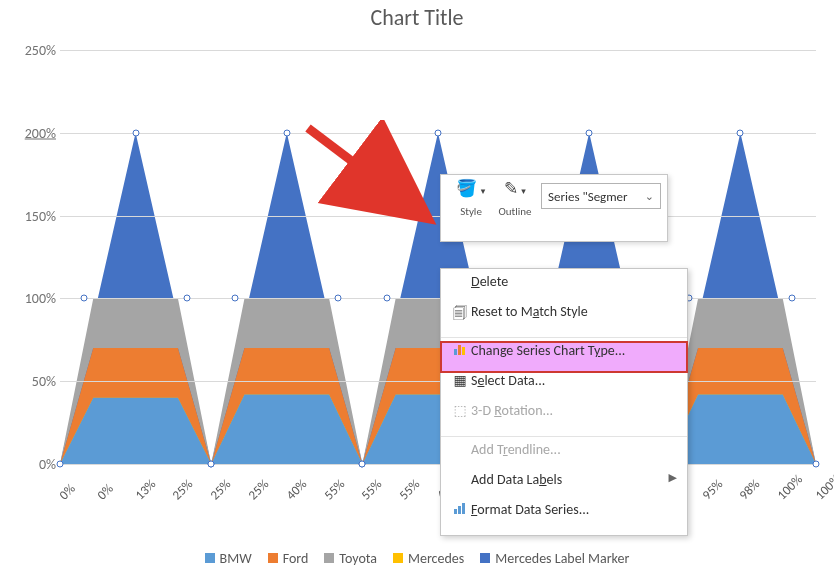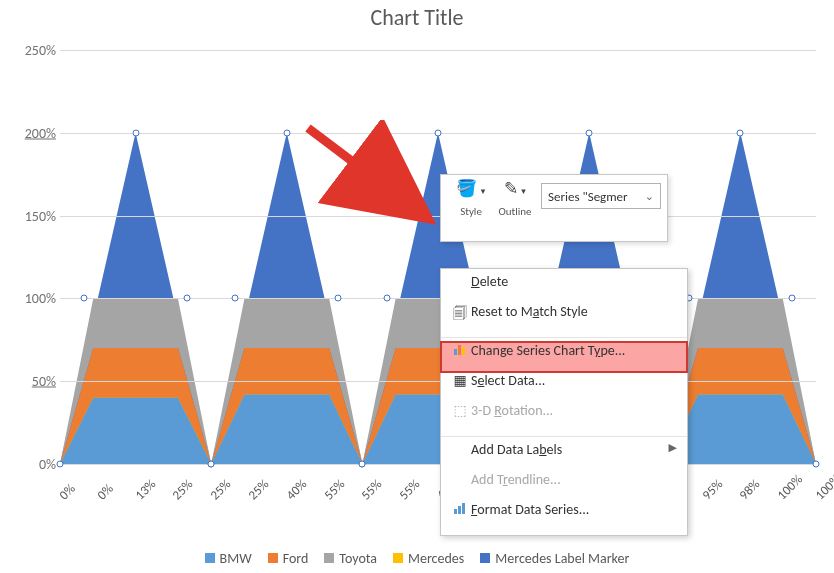--- a/index.html
+++ b/index.html
@@ -176,21 +176,21 @@
   .menu-item .icon-slot {
     width: 22px;
     display: inline-flex;
     justify-content: center;
     font-size: 14px;
   }
   .menu-item .txt { flex: 1; }
   .menu-item .sub { font-size: 11px; color:#666; }
   .menu-item.disabled { color: #a8a8a8; }
   .menu-item.highlight {
-    background: #fca5a5;
+    background: #f0abfc;
     outline: 2px solid #ce3931;
     outline-offset: -1px;
   }
   .underline { text-decoration: underline; }
   
   .arrow {
     position: absolute;
     left: 300px;
     top: 120px;
     width: 150px;
@@ -263,21 +263,21 @@
       <div class="x-label" style="left: 487.4px; top: 24px;">75%</div>
       <div class="x-label" style="left: 525.2px; top: 24px;">85%</div>
       <div class="x-label" style="left: 563px; top: 24px;">95%</div>
       <div class="x-label" style="left: 600.8px; top: 24px;">95%</div>
       <div class="x-label" style="left: 638.6px; top: 24px;">95%</div>
       <div class="x-label" style="left: 676.4px; top: 24px;">98%</div>
       <div class="x-label" style="left: 714.2px; top: 24px;">100%</div>
       <div class="x-label" style="left: 752px; top: 24px;">100%</div>
     </div>
 <div class="y-tick-label" style="top: 428px;">0%</div>
-    <div class="y-tick-label" style="top: 345.2px; text-decoration: underline;">50%</div>
+    <div class="y-tick-label" style="top: 345.2px;">50%</div>
     <div class="y-tick-label" style="top: 262.4px;">100%</div>
     <div class="y-tick-label" style="top: 179.6px;">150%</div>
     <div class="y-tick-label" style="top: 96.8px; text-decoration: underline;">200%</div>
     <div class="y-tick-label" style="top: 14px;">250%</div>
   </div>
 
 <div class="arrow">
   <svg width="150" height="110">
     <defs>
       <marker id="ahead" markerWidth="14" markerHeight="14" refX="10" refY="6" orient="auto">
@@ -327,28 +327,28 @@
     </div>
     <div class="menu-item">
       <span class="icon-slot">▦</span>
       <span class="txt">S<span class="underline">e</span>lect Data...</span>
     </div>
     <div class="menu-item disabled">
       <span class="icon-slot">⬚</span>
       <span class="txt">3-D <span class="underline">R</span>otation...</span>
     </div>
     <div class="menu-sep"></div>
+    <div class="menu-item disabled">
+      <span class="icon-slot"></span>
+      <span class="txt">Add T<span class="underline">r</span>endline...</span>
+    </div>
     <div class="menu-item">
       <span class="icon-slot"></span>
       <span class="txt">Add Data La<span class="underline">b</span>els</span>
       <span class="sub">▶</span>
-    </div>
-    <div class="menu-item disabled">
-      <span class="icon-slot"></span>
-      <span class="txt">Add T<span class="underline">r</span>endline...</span>
     </div>
     <div class="menu-item">
       <span class="icon-slot">
         <svg width="14" height="14">
           <rect x="1" y="8" width="3" height="5" fill="#5B9BD5"></rect>
           <rect x="5" y="5" width="3" height="8" fill="#5B9BD5"></rect>
           <rect x="9" y="2" width="3" height="11" fill="#5B9BD5"></rect>
         </svg>
       </span>
       <span class="txt"><span class="underline">F</span>ormat Data Series...</span>

